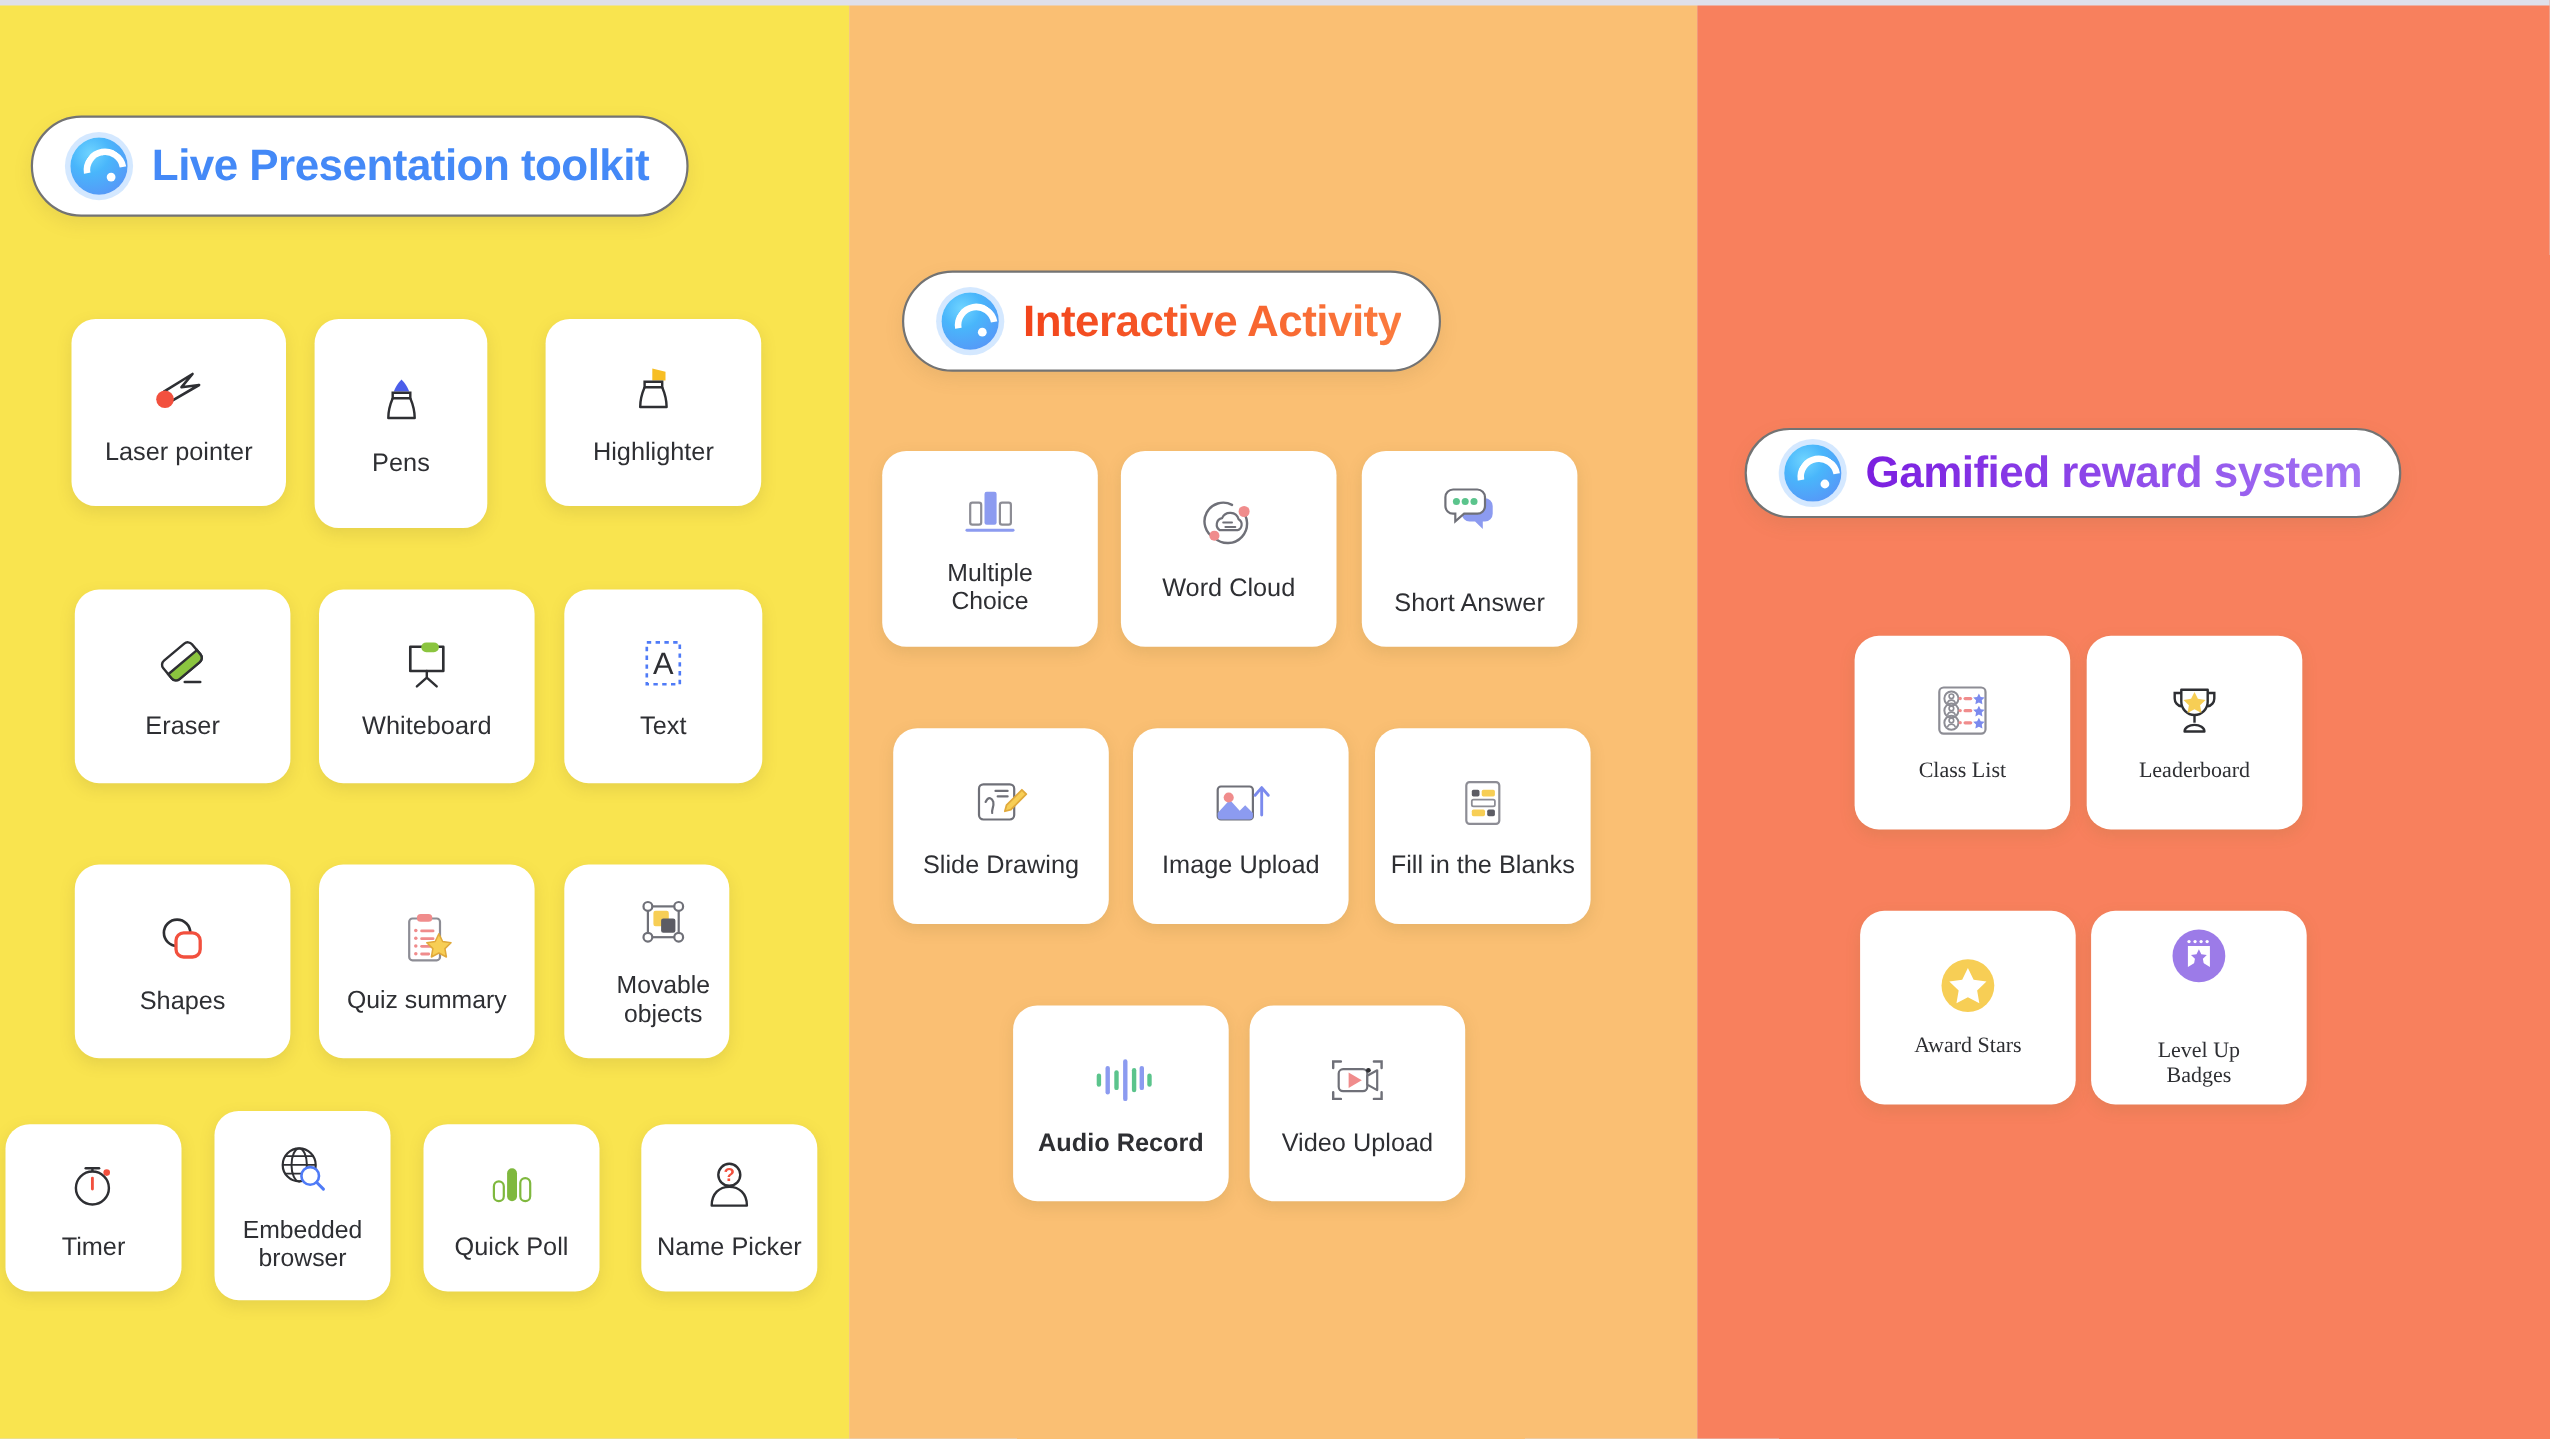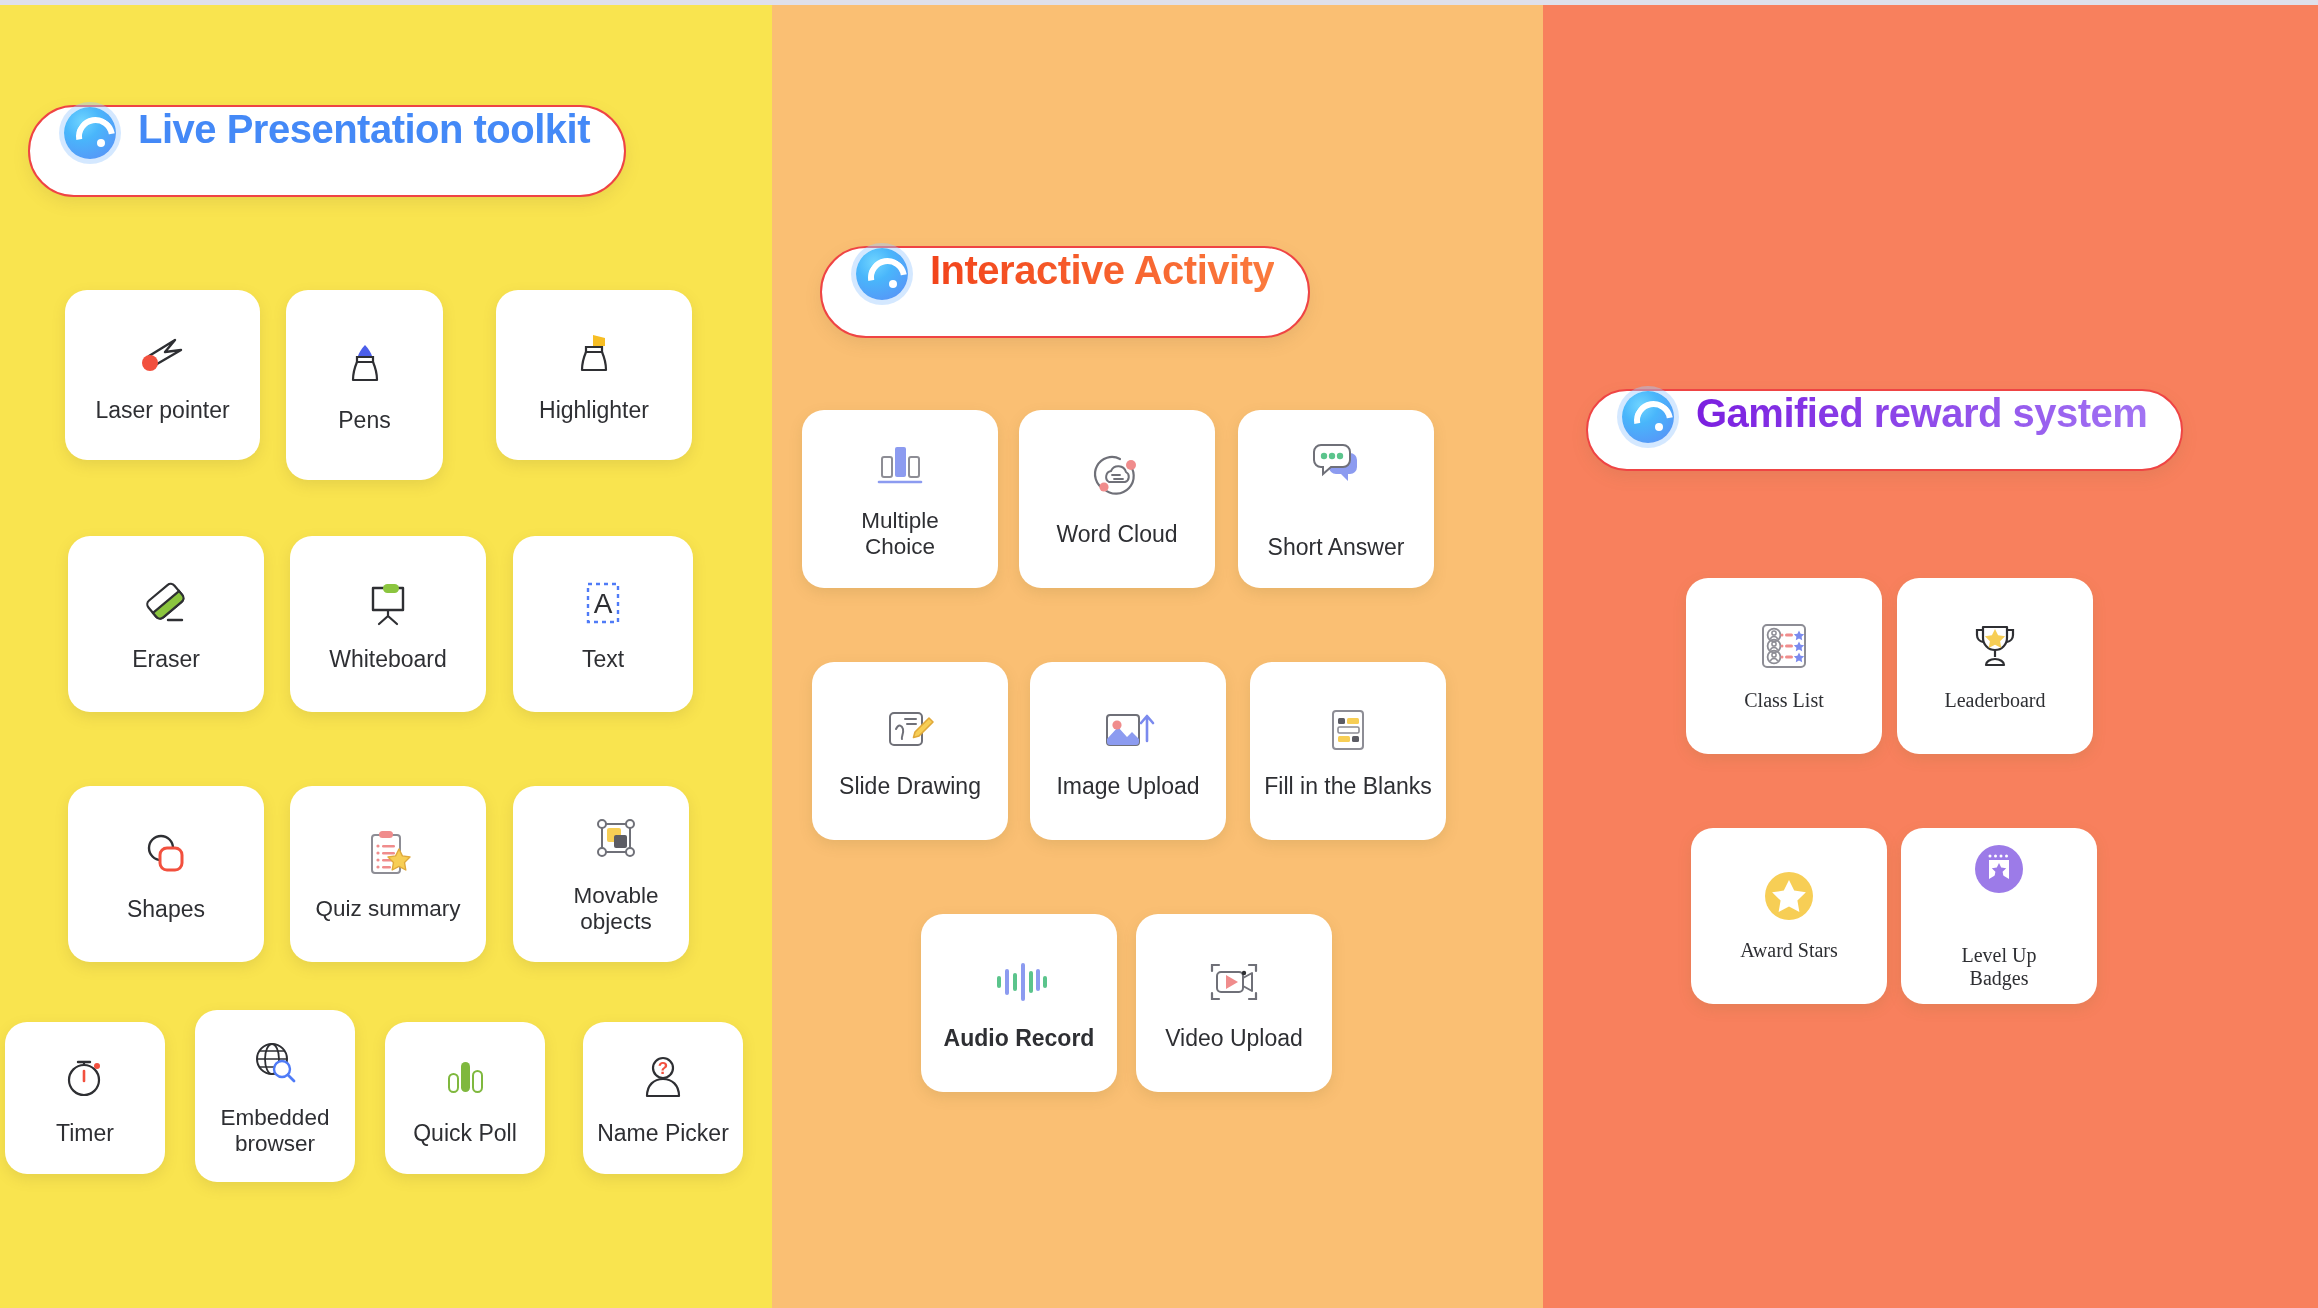--- a/index.html
+++ b/index.html
@@ -22,23 +22,23 @@
     z-index: 50;
   }
   .panel { position: relative; height: 1308px; padding-top: 5px; }
   .panel-yellow { width: 772px; background: #F9E44F; }
   .panel-orange { width: 771px; background: #FABF73; }
   .panel-coral  { width: 775px; background: #F8805D; }
 
   
   .header-pill {
     position: absolute;
-    display: flex; align-items: flex-start;
+    display: flex; align-items: center;
     background: #ffffff;
-    border: 2px solid #ef4444;
+    border: 2px solid #737373;
     border-radius: 70px;
     box-shadow: 0 6px 16px rgba(120,100,60,.13);
     padding: 0 34px;
   }
   .logo {
     width: 52px; height: 52px; flex: 0 0 52px;
     border-radius: 50%;
     background: radial-gradient(circle at 35% 28%, #6fd4ff 0%, #49b6fb 35%, #5b8bf6 100%);
     box-shadow: 0 0 0 5px rgba(160,205,255,.45);
     position: relative;
@@ -202,21 +202,21 @@
               <rect x="19" y="32" width="13" height="2.6" rx="1.3"></rect>
             <circle cx="15" cy="40" r="1.6"></circle>
               <rect x="19" y="39" width="9" height="2.6" rx="1.3"></rect>
           </g>
           <path d="M36 22 l3.4 6.9 7.6 1.1 -5.5 5.4 1.3 7.6 -6.8 -3.6 -6.8 3.6 1.3 -7.6 -5.5 -5.4 7.6 -1.1 Z" fill="#F7CE55" stroke="#E0A93B" stroke-width="1.4" stroke-linejoin="round"></path>
         </svg>
       </span>
       <span class="tile-label">Quiz summary</span>
     </div>
 
-    <div class="tile w2" style="left:513px; top:786px; width:176px; height:176px;padding-left:36px;">
+    <div class="tile w2" style="left:513px; top:786px; width:150px; height:176px;padding-left:36px;">
       <span class="tile-icon">
         <svg width="52" height="52" viewBox="0 0 52 52">
           <rect x="12" y="10" width="28" height="28" fill="none" stroke="#6f7078" stroke-width="2"></rect>
           <rect x="17" y="14" width="14" height="14" rx="2" fill="#F7CE55"></rect>
           <rect x="24" y="21" width="13" height="13" rx="2" fill="#5C5C64"></rect>
           <g fill="#fff" stroke="#6f7078" stroke-width="2">
             <circle cx="12" cy="10" r="4"></circle>
               <circle cx="40" cy="10" r="4"></circle>
             <circle cx="12" cy="38" r="4"></circle>
               <circle cx="40" cy="38" r="4"></circle>

